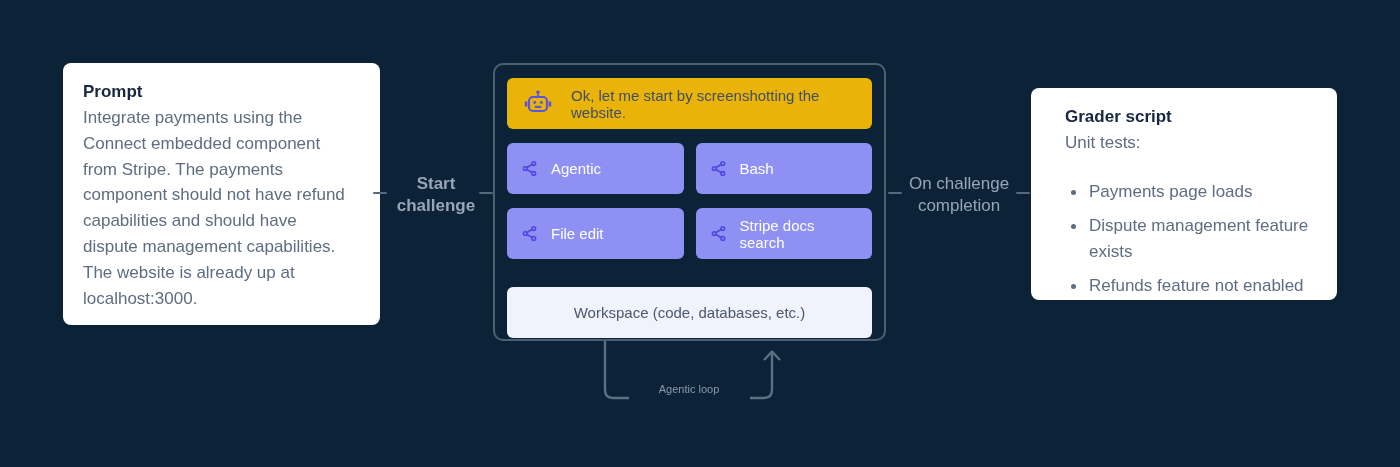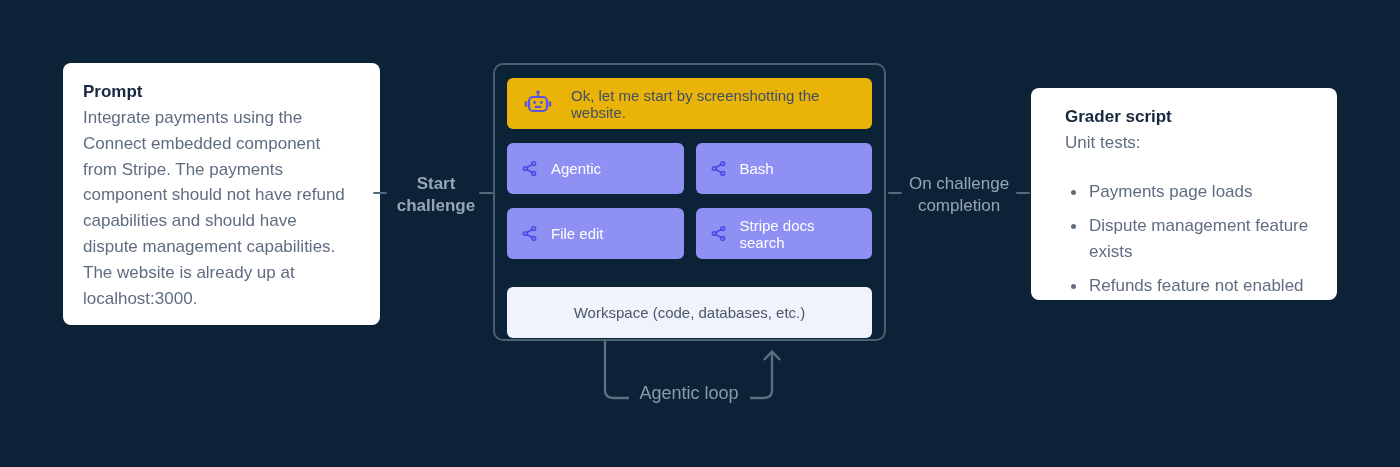--- a/index.html
+++ b/index.html
@@ -80,21 +80,21 @@
   .dash { height:2px; width:14px; background:#55687c; top:192px; border-radius:1px; }
   #dash-1 { left:373px; }
   #dash-2 { left:479px; }
   #dash-3 { left:888px; }
   #dash-4 { left:1016px; }
 
   
   #loop-svg { left:560px; top:330px; }
   #loop-label {
     left:629px; top:383px; width:120px;
-    font-size:18px; color:#8b9aab; text-align:center;
+    font-size:11px; color:#8b9aab; text-align:center;
   }
   .icon-flex { display:flex; align-items:center; justify-content:center; }
 </style>
 </head>
 <body>
 
 <div class="abs light-card" id="prompt-card">
   <div class="card-title">Prompt</div>
   <div class="card-body">Integrate payments using the
 Connect embedded component

